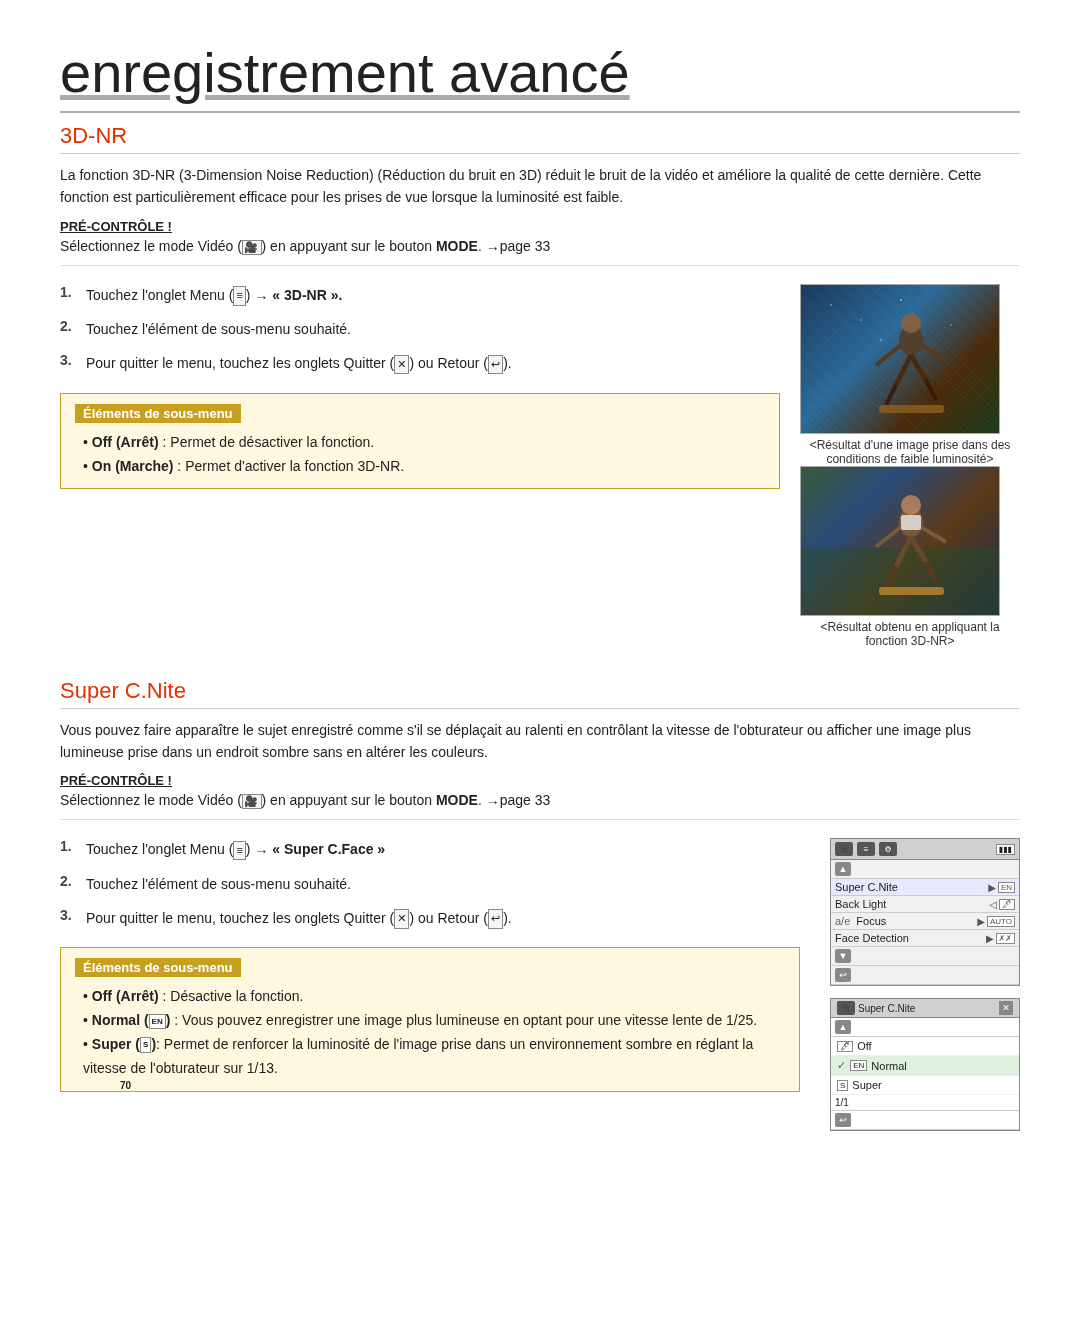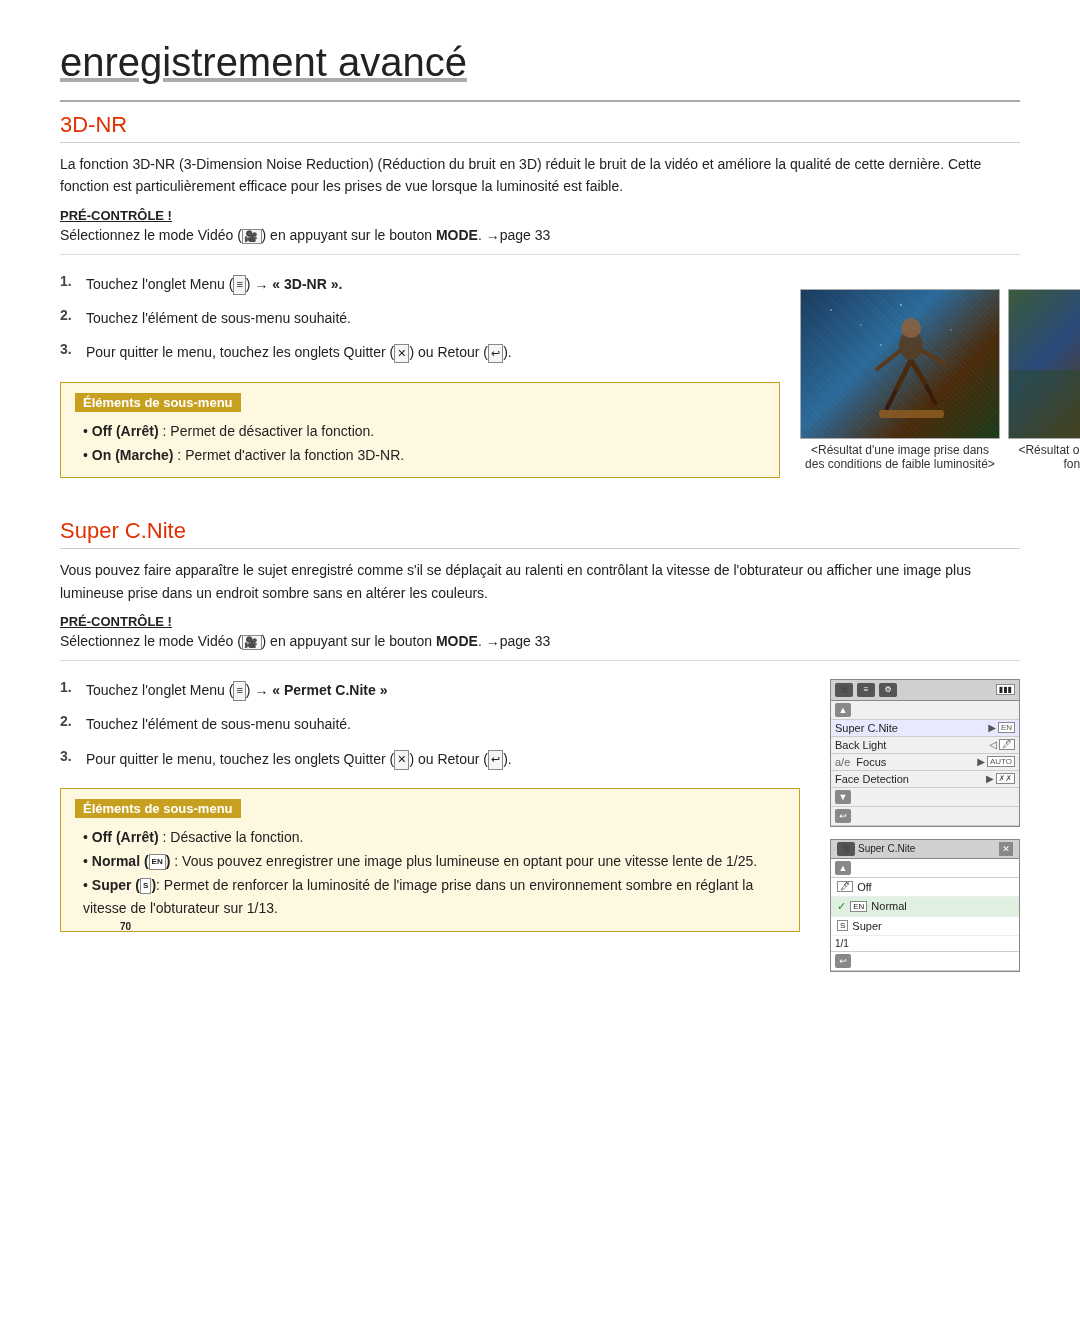--- a/index.html
+++ b/index.html
@@ -6,24 +6,24 @@
     body {
       font-family: Arial, sans-serif;
       font-size: 14px;
       background: #fff;
       color: #222;
       width: 1080px;
       min-height: 1328px;
       padding: 40px 60px 40px 60px;
     }
     .page-title {
-      font-size: 40px;
+      font-size: 56px;
       font-weight: normal;
       border-bottom: 2px solid #aaa;
-      padding-bottom: 15px;
+      padding-bottom: 6px;
       margin-bottom: 10px;
       text-decoration: underline;
       text-decoration-color: #aaa;
     }
     .section-title {
       font-size: 22px;
       font-weight: normal;
       color: #e03000;
       border-bottom: 1px solid #ccc;
       padding-bottom: 4px;
@@ -50,22 +50,23 @@
       display: flex;
       gap: 20px;
       margin-bottom: 20px;
     }
     .steps-col {
       flex: 1;
     }
     .images-col {
       width: 220px;
       display: flex;
-      align-items: center;
-      gap: 8px;
+      flex-direction: column;
+      align-items: center;
+      gap: 0;
     }
     .step-item {
       display: flex;
       gap: 8px;
       margin-bottom: 12px;
       align-items: flex-start;
     }
     .step-number {
       font-weight: bold;
       color: #444;
@@ -384,21 +385,21 @@
     <p class="prereq-text">
       Sélectionnez le mode Vidéo (<span class="icon-inline">🎥</span>) en appuyant sur le bouton <b>MODE</b>. →page 33
     </p>
 
     <div class="steps-images-row">
       <div class="steps-col">
 
         <div class="step-item">
           <span class="step-number">1.</span>
           <span class="step-text">
-            Touchez l'onglet Menu (<span class="icon-inline">≡</span>) → <b>« Permet C.Nite »</b>
+            Touchez l'onglet Menu (<span class="icon-inline">≡</span>) → <b>« Super C.Face »</b>
           </span>
         </div>
 
         <div class="step-item">
           <span class="step-number">2.</span>
           <span class="step-text">Touchez l'élément de sous-menu souhaité.</span>
         </div>
 
         <div class="step-item">
           <span class="step-number">3.</span>

